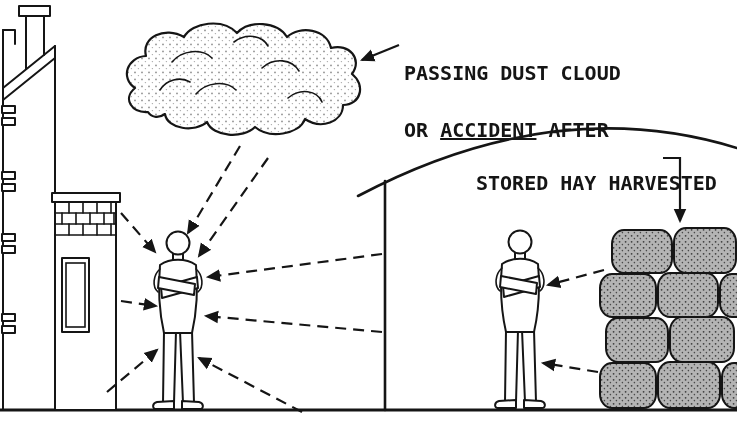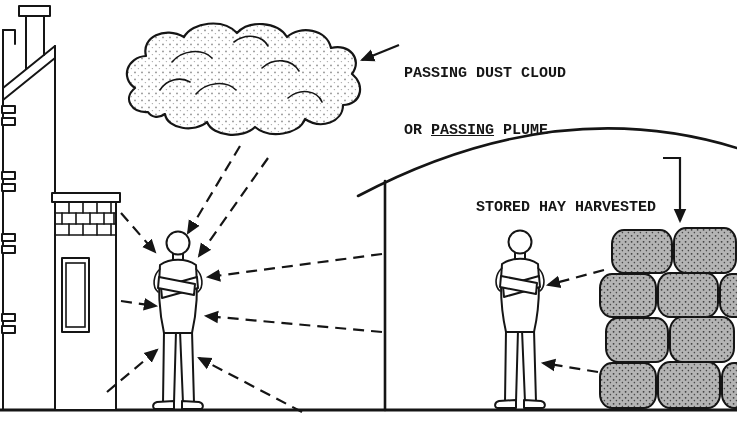--- a/index.html
+++ b/index.html
@@ -13,22 +13,22 @@
   .ln  { stroke:var(--ink); stroke-width:2; fill:none; stroke-linecap:round; stroke-linejoin:round; }
   .ln16{ stroke:var(--ink); stroke-width:1.6; fill:none; stroke-linecap:round; }
   .ln26{ stroke:var(--ink); stroke-width:2.6; fill:none; stroke-linecap:round; }
   .ln3 { stroke:var(--ink); stroke-width:3; fill:none; }
   .wf  { stroke:var(--ink); stroke-width:2; fill:var(--paper); stroke-linejoin:round; }
   .dash{ stroke:var(--ink); stroke-width:2.2; fill:none; stroke-dasharray:11 7; }
   .sol { stroke:var(--ink); stroke-width:2.2; fill:none; }
   .cloudline { stroke:var(--ink); stroke-width:2.2; stroke-linejoin:round; }
   .hayline   { stroke:var(--ink); stroke-width:2; stroke-linejoin:round; }
   .lbl {
-    position:absolute; font-weight:bold; font-size:15px; line-height:19px;
-    color:var(--ink); white-space:pre; letter-spacing:0;font-family:Liberation Mono, monospace;
+    position:absolute; font-weight:bold; font-size:20px; line-height:19px;
+    color:var(--ink); white-space:pre; letter-spacing:0;
   }
   .ul { text-decoration:underline; }
 </style>
 </head>
 <body>
 
 <div class="stage">
 
   <svg width="737" height="425" viewBox="0 0 737 425">
     <defs>
@@ -121,20 +121,20 @@
       <path class="dash" marker-end="url(#ah)" d="M 604,270 L 548,285"></path>
       <path class="dash" marker-end="url(#ah)" d="M 598,372 L 543,363"></path>
     </g>
 
     <path class="sol" marker-end="url(#ah)" d="M 399,45 L 362,60"></path>
     <path class="sol" marker-end="url(#ah)" d="M 663,158 L 680,158 L 680,221"></path>
   </svg>
 
   <div class="lbl" style="left:404px; top:26px;">
     <div><span>PASSING DUST CLOUD</span></div>
-    <div><span>OR </span><span class="ul">PASSING</span><span> PLUME</span></div>
+    <div><span>OR </span><span class="ul">ACCIDENT</span><span> AFTER</span></div>
   </div>
 
-  <div class="lbl" style="left:476px; top:160px;">
+  <div class="lbl" style="left:476px; top:136px;">
     <div><span>STORED HAY HARVESTED</span></div>
   </div>
 
 </div>
 
 </body></html>

